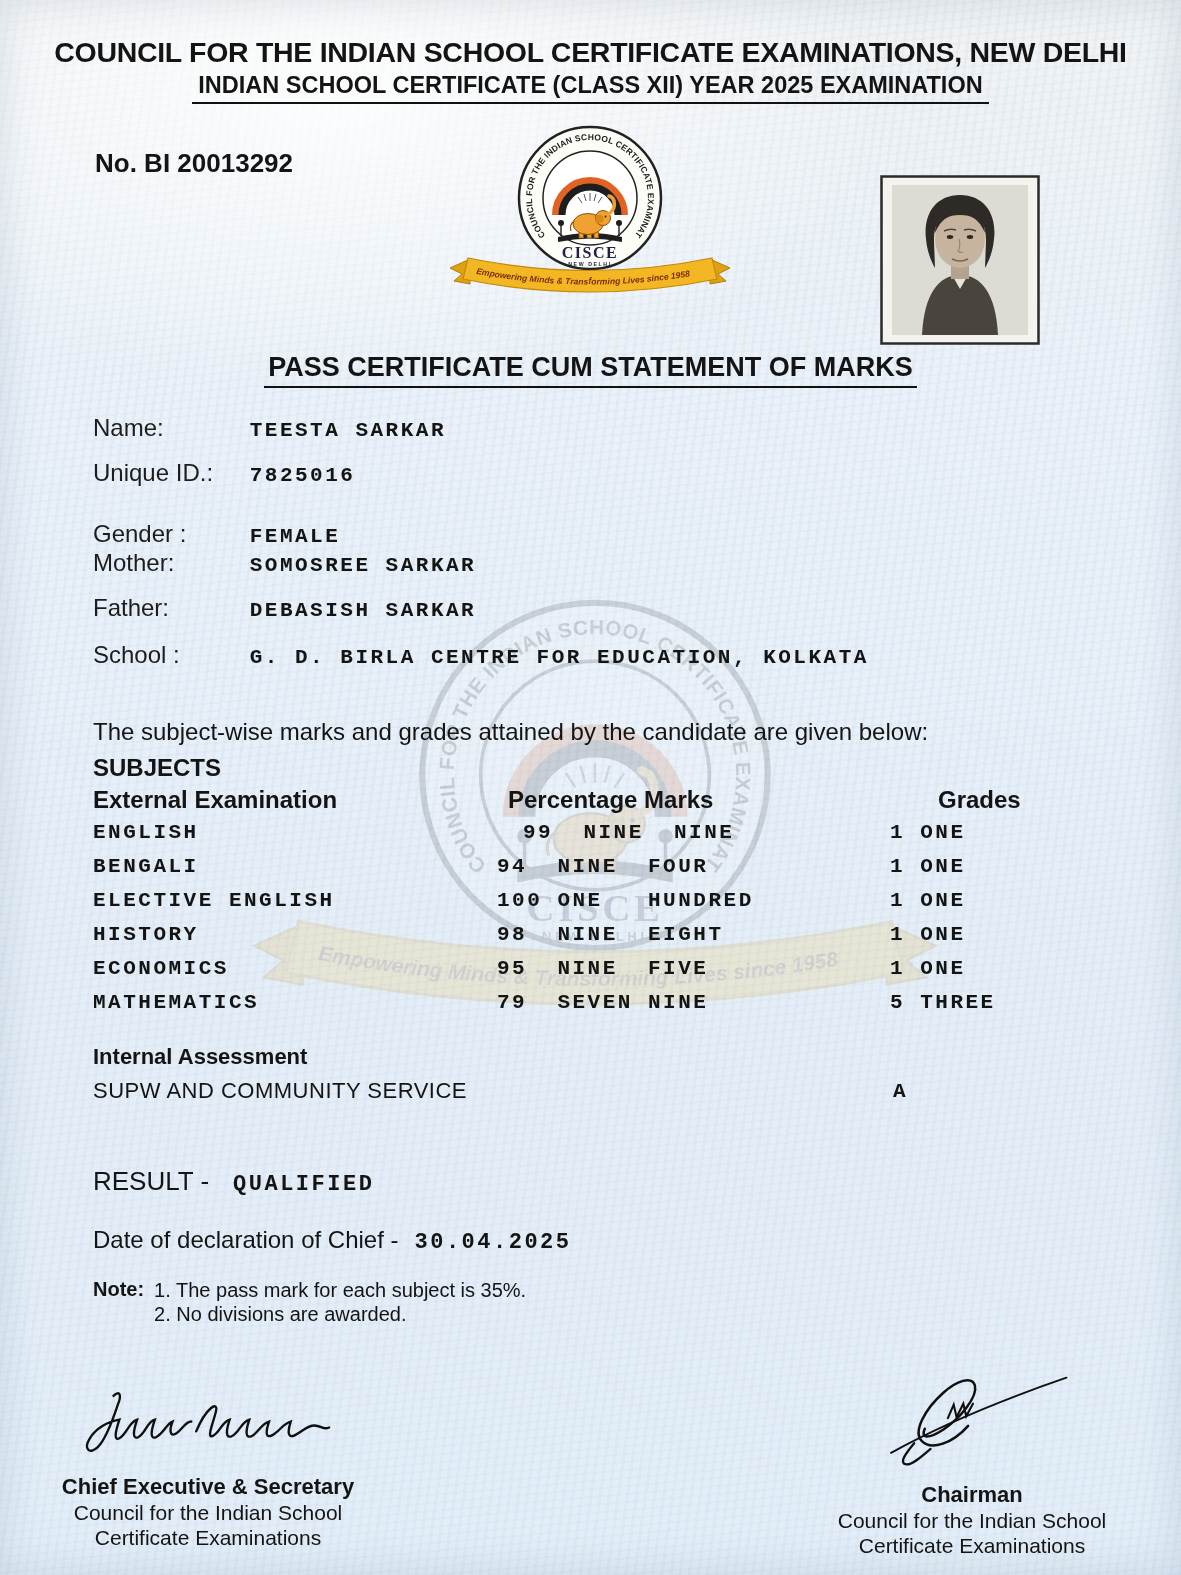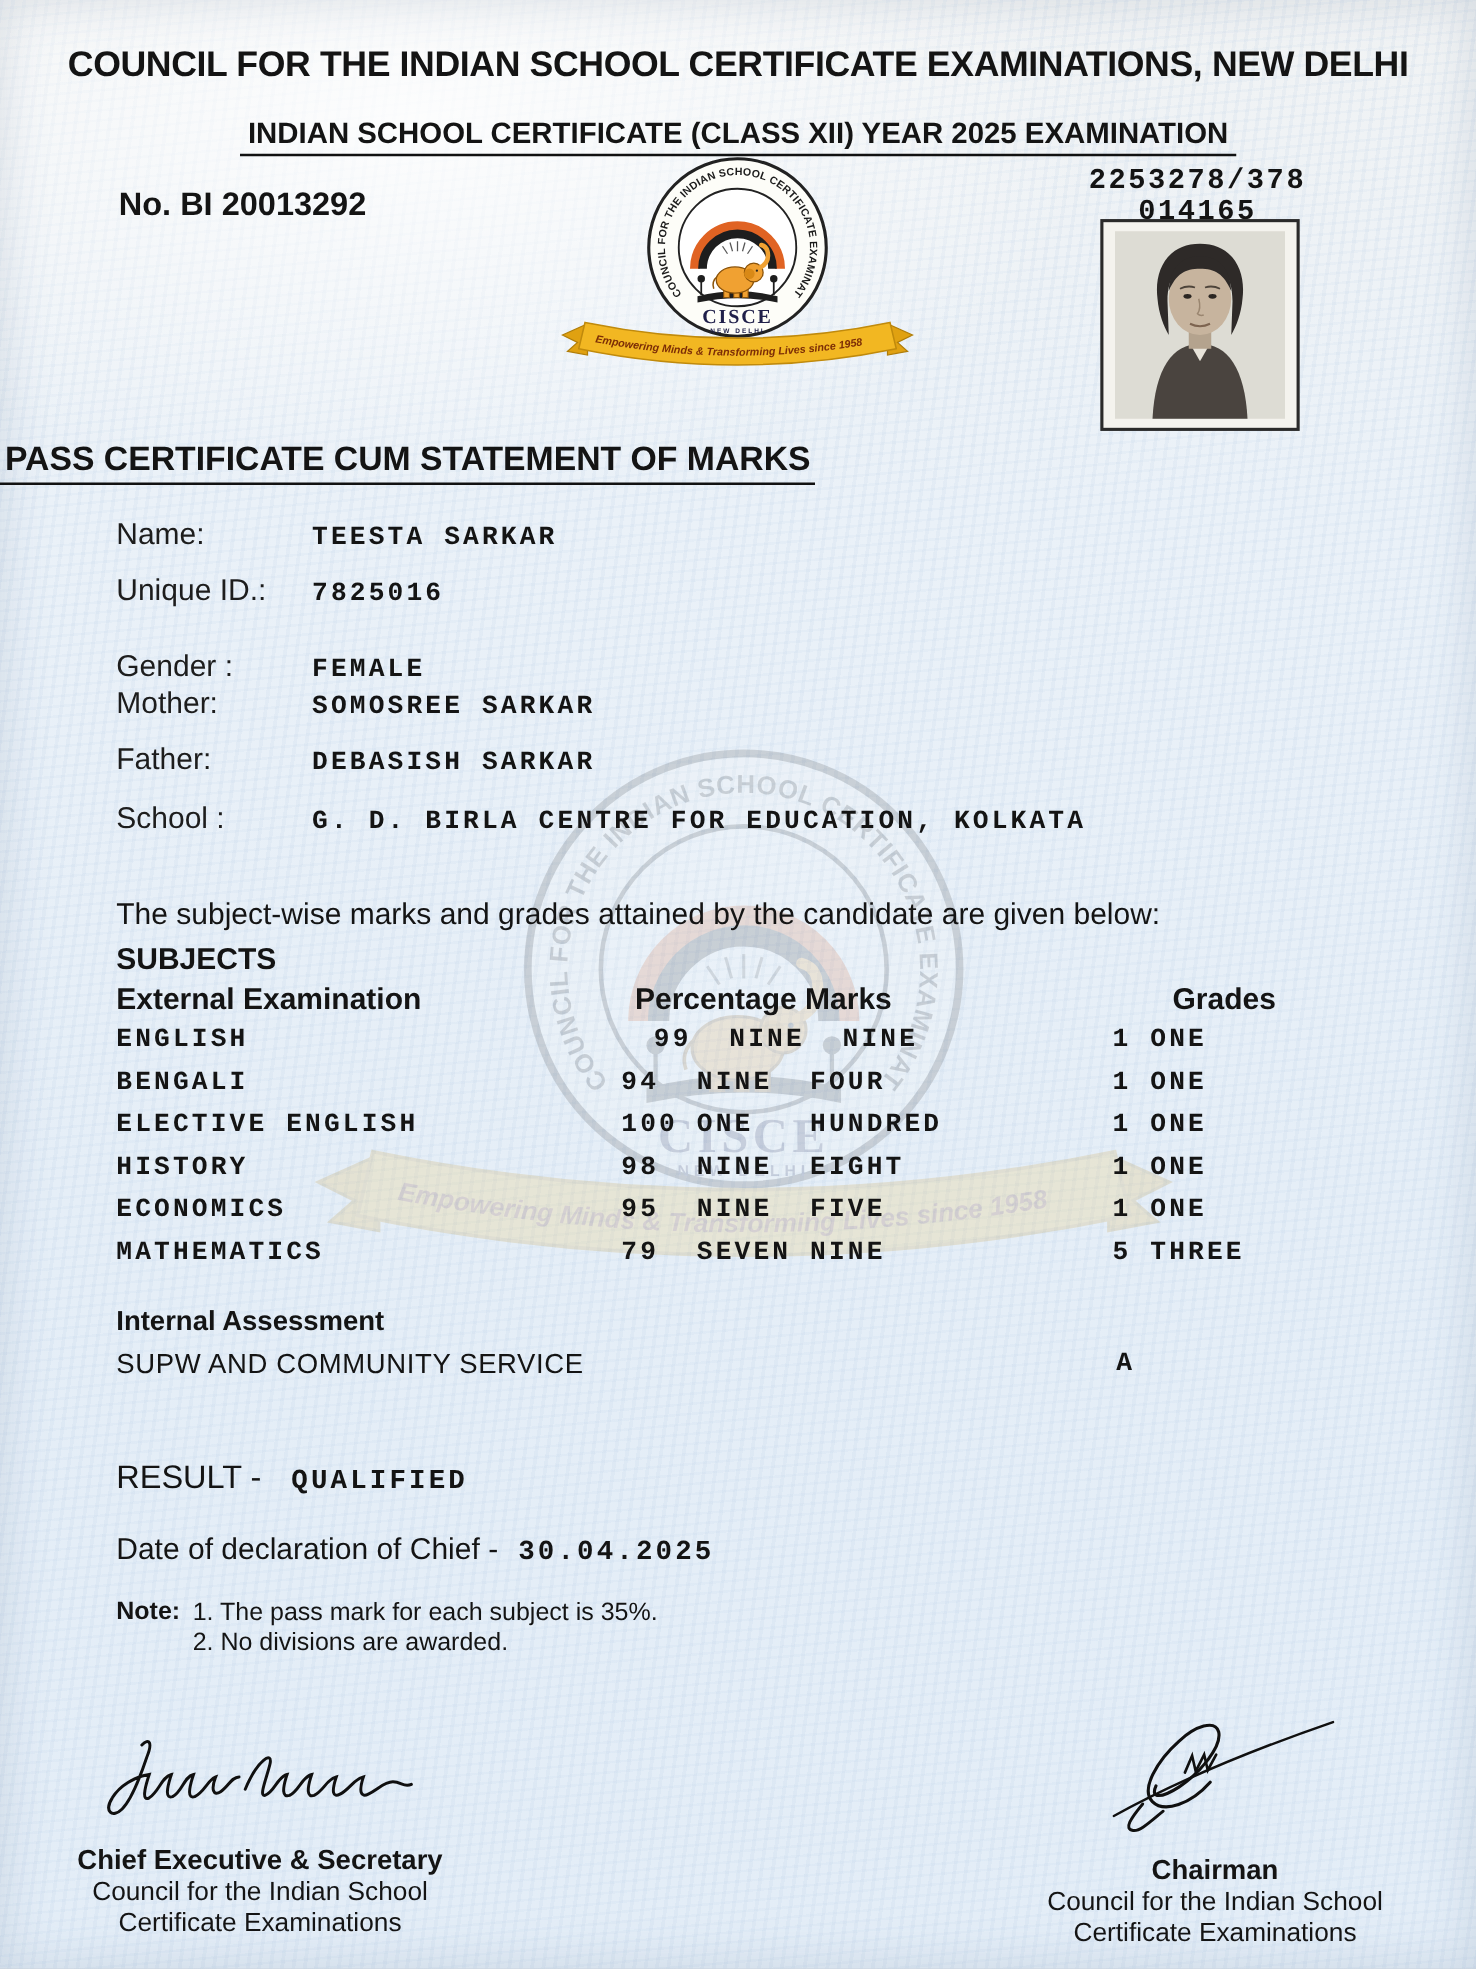--- a/index.html
+++ b/index.html
@@ -9,29 +9,29 @@
     background:
       radial-gradient(ellipse 900px 480px at 28% 6%, rgba(255,255,255,0.85), rgba(255,255,255,0) 62%),
       repeating-linear-gradient(98deg, rgba(162,188,218,0.10) 0 3px, rgba(255,255,255,0) 3px 9px),
       repeating-linear-gradient(-5deg, rgba(168,196,226,0.09) 0 2px, rgba(255,255,255,0) 2px 8px),
       linear-gradient(180deg,#f1f3f4 0%,#eaf1f8 26%,#e5eef7 60%,#e3edf7 100%);
     box-shadow:inset 0 0 40px rgba(90,110,140,0.18);
   }
   .abs{position:absolute;}
   
   .hdr1{top:36px;left:0;width:100%;text-align:center;font-size:28.5px;font-weight:bold;letter-spacing:-0.3px;}
-  .hdr2{top:72px;left:0;width:100%;text-align:center;font-size:23.5px;font-weight:bold;margin-top:21px;}
+  .hdr2{top:72px;left:0;width:100%;text-align:center;font-size:23.5px;font-weight:bold;}
   .hdr2 span{display:inline-block;border-bottom:2.5px solid #111;padding:0 6px 3px 6px;}
   .certno{top:148px;left:95px;font-size:26px;font-weight:bold;}
   .rollnos{top:132px;left:858px;width:200px;text-align:center;
     font-family:"Liberation Mono",monospace;font-weight:bold;font-size:23px;letter-spacing:2px;line-height:25px;}
   .logo{top:123px;left:440px;width:300px;}
   .watermark{top:593px;left:230px;width:730px;opacity:0.15;pointer-events:none;}
   .photo{top:175px;left:880px;}
-  .title{top:352px;left:0;width:100%;text-align:left;font-size:27px;font-weight:bold;}
+  .title{top:352px;left:0;width:100%;text-align:center;font-size:27px;font-weight:bold;}
   .title span{display:inline-block;border-bottom:2.5px solid #111;padding:0 4px 3px 4px;}
   
   .frow{left:93px;font-size:24px;}
   .frow .lbl{display:inline-block;width:150px;color:#1d1d1d;}
   .mono{font-family:"Liberation Mono",monospace;font-weight:bold;}
   .frow .val{font-size:21px;letter-spacing:2.5px;}
   
   .intro{top:718px;left:93px;font-size:24px;}
   .subj-head{top:754px;left:93px;font-size:24px;font-weight:bold;}
   .col-h{font-size:24px;font-weight:bold;}
@@ -129,24 +129,20 @@
   <div class="abs hdr2"><span>INDIAN SCHOOL CERTIFICATE (CLASS XII) YEAR 2025 EXAMINATION</span></div>
 
   <div class="abs certno">No. BI 20013292</div>
 
   <div class="abs logo">
     <svg viewBox="0 0 300 185" width="300" height="185">
         <use href="#cisce-seal"></use>
       </svg>
   </div>
 
-  <div class="abs rollnos">
-    <div>2253278/378</div>
-    <div>014165</div>
-  </div>
 
   <div class="abs photo">
     <svg viewBox="0 0 160 170" width="160" height="170">
       <rect x="1.5" y="1.5" width="157" height="167" fill="#f4f3ee" stroke="#2a2a2a" stroke-width="2.5"></rect>
       <rect x="12" y="10" width="136" height="150" fill="#dddcd4"></rect>
       <path d="M42,160 C44,120 58,100 80,100 C102,100 116,120 118,160 Z" fill="#4a443f"></path>
       <path d="M72,100 L80,114 L88,100 Z" fill="#e8e4da"></path>
       <rect x="71" y="84" width="18" height="20" fill="#b4a38e"></rect>
       <ellipse cx="80" cy="64" rx="25" ry="29" fill="#c7b49e"></ellipse>
       <path d="M80,20 C55,20 43,40 46,64 C47,76 51,86 55,93 L54,66 C54,44 64,34 80,34 C96,34 106,44 106,66 L105,93 C109,86 113,76 114,64 C117,40 105,20 80,20 Z" fill="#2e2a28"></path>

